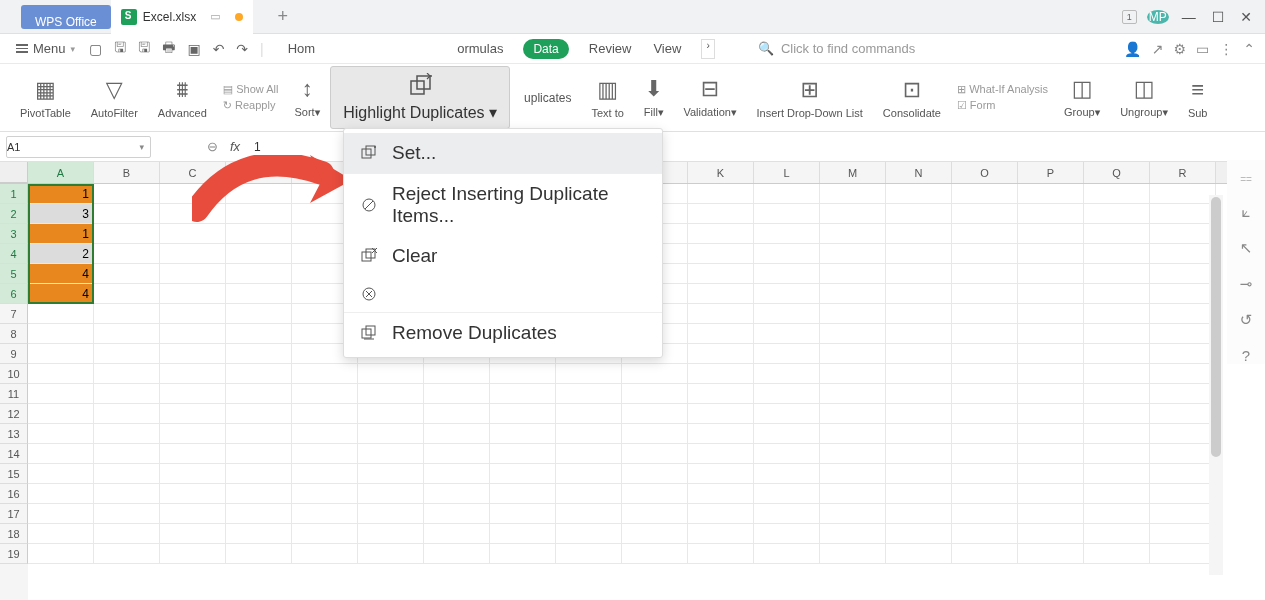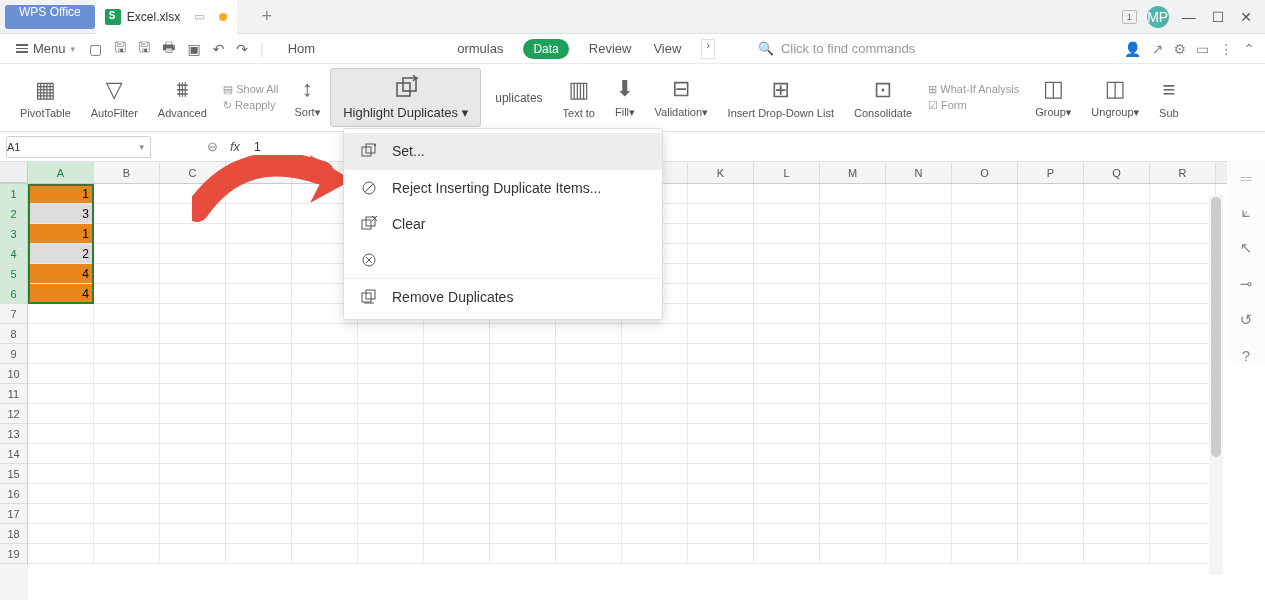--- a/index.html
+++ b/index.html
@@ -1,54 +1,54 @@
 <!DOCTYPE html>
 <html><head>
 <meta charset="utf-8">
 <style>
 * { box-sizing: border-box; margin: 0; padding: 0; font-family: -apple-system, BlinkMacSystemFont, "Segoe UI", Arial, sans-serif; }
 body { width: 1265px; height: 600px; background: #fff; overflow: hidden; position: relative; }
 
 
 .titlebar { height: 34px; background: #f1f2f4; display: flex; align-items: center; border-bottom: 1px solid #e0e0e0; }
-.wps-brand { background: #6b8fd4; color: #fff; padding: 0 14px; height: 24px; display: flex; align-items: flex-start; font-size: 12px; border-radius: 3px; margin-left: 5px; }
+.wps-brand { background: #6b8fd4; color: #fff; padding: 0 14px; height: 24px; display: flex; align-items: flex-end; font-size: 12px; border-radius: 3px; margin-left: 21px; }
 .doc-tab { display: flex; align-items: center; padding: 0 10px; height: 34px; background: #fff; font-size: 12px; color: #333; gap: 6px; }
 .doc-icon { width: 16px; height: 16px; background: #1e9f5a; border-radius: 2px; position: relative; }
 .doc-icon::after { content: 'S'; color: #fff; font-size: 10px; position: absolute; left: 4px; top: 1px; font-weight: bold; }
 .tab-add { color: #888; font-size: 18px; margin-left: 25px; cursor: pointer; }
 .tab-dot { width: 8px; height: 8px; background: #ffa726; border-radius: 50%; margin-left: 8px; }
 .tab-mini { color: #aaa; font-size: 11px; margin-left: 8px; }
 .titlebar-right { margin-left: auto; display: flex; align-items: center; gap: 10px; padding-right: 10px; color: #666; }
 .win-badge { border: 1px solid #bbb; padding: 1px 4px; font-size: 9px; border-radius: 2px; }
-.avatar { width: 22px; height: 22px; background: #4db6ac; border-radius: 50%; color: #fff; font-size: 14px; display: flex; align-items: center; justify-content: center; }
+.avatar { width: 22px; height: 14px; background: #4db6ac; border-radius: 50%; color: #fff; font-size: 12px; display: flex; align-items: center; justify-content: center; }
 .win-ctrl { font-size: 14px; color: #555; cursor: pointer; padding: 0 3px; }
 
 
 .menubar { height: 30px; background: #fff; display: flex; align-items: center; padding: 0 10px; gap: 4px; border-bottom: 1px solid #eaeaea; }
 .menu-trigger { display: flex; align-items: center; gap: 5px; color: #555; font-size: 13px; padding: 2px 6px; }
 .burger { display: flex; flex-direction: column; gap: 2px; }
 .burger div { width: 12px; height: 1.5px; background: #666; }
 .qa-icon { color: #666; font-size: 14px; padding: 0 4px; }
 .tabs { display: flex; gap: 18px; margin-left: 14px; font-size: 13px; color: #555; }
 .tab { padding: 2px 2px; }
 .tab.active { background: #1e9f5a; color: #fff; padding: 3px 10px; border-radius: 10px; font-size: 12px; }
 .search-cmd { margin-left: 40px; color: #999; font-size: 13px; display: flex; align-items: center; gap: 6px; }
 .menubar-right { margin-left: auto; display: flex; gap: 10px; color: #888; font-size: 14px; align-items: center; }
 
 
 .ribbon { height: 68px; background: #fff; display: flex; align-items: center; padding: 0 10px; border-bottom: 1px solid #e0e0e0; }
 .rib-btn { display: flex; flex-direction: column; align-items: center; justify-content: center; padding: 0 10px; font-size: 11px; color: #555; gap: 4px; height: 60px; }
 .rib-icon { font-size: 22px; color: #666; }
 .rib-small-col { display: flex; flex-direction: column; gap: 3px; font-size: 11px; color: #999; padding: 0 6px; }
-.highlight-btn { background: #e8e8e8; border: 1px solid #ccc; border-radius: 3px; padding: 6px 12px; display: flex; flex-direction: column; align-items: center; gap: 4px; font-size: 13px; color: #333; }
+.highlight-btn { background: #e8e8e8; border: 1px solid #ccc; border-radius: 3px; padding: 6px 12px; display: flex; flex-direction: column; align-items: center; gap: 4px; font-size: 16px; color: #333; }
 .highlight-icon { display: block; }
 
 
 .dropdown { position: absolute; left: 343px; top: 128px; width: 320px; background: #fff; border: 1px solid #ddd; border-radius: 3px; box-shadow: 0 4px 12px rgba(0,0,0,0.15); z-index: 100; padding: 4px 0; }
-.dd-item { display: flex; align-items: center; padding: 9px 16px; font-size: 14px; color: #333; gap: 14px; cursor: pointer; }
+.dd-item { display: flex; align-items: center; padding: 9px 16px; font-size: 19px; color: #333; gap: 14px; cursor: pointer; }
 .dd-item.hover { background: #ecedef; }
 .dd-item.sep-top { border-top: 1px solid #eee; }
 .dd-icon { width: 18px; height: 18px; display: flex; align-items: center; justify-content: center; color: #666; }
 
 
 .formulabar { height: 30px; display: flex; align-items: center; border-bottom: 1px solid #e0e0e0; background: #fff; position: relative; }
 .namebox { width: 145px; border: 1px solid #d0d0d0; height: 22px; margin-left: 6px; display: flex; align-items: center; justify-content: flex-start; font-size: 11px; color: #333; position: relative; border-radius: 2px; }
 .namebox-arrow { position: absolute; right: 6px; color: #888; font-size: 9px; }
 .fb-gap { width: 50px; }
 .fb-icon { color: #888; font-size: 13px; padding: 0 6px; }

